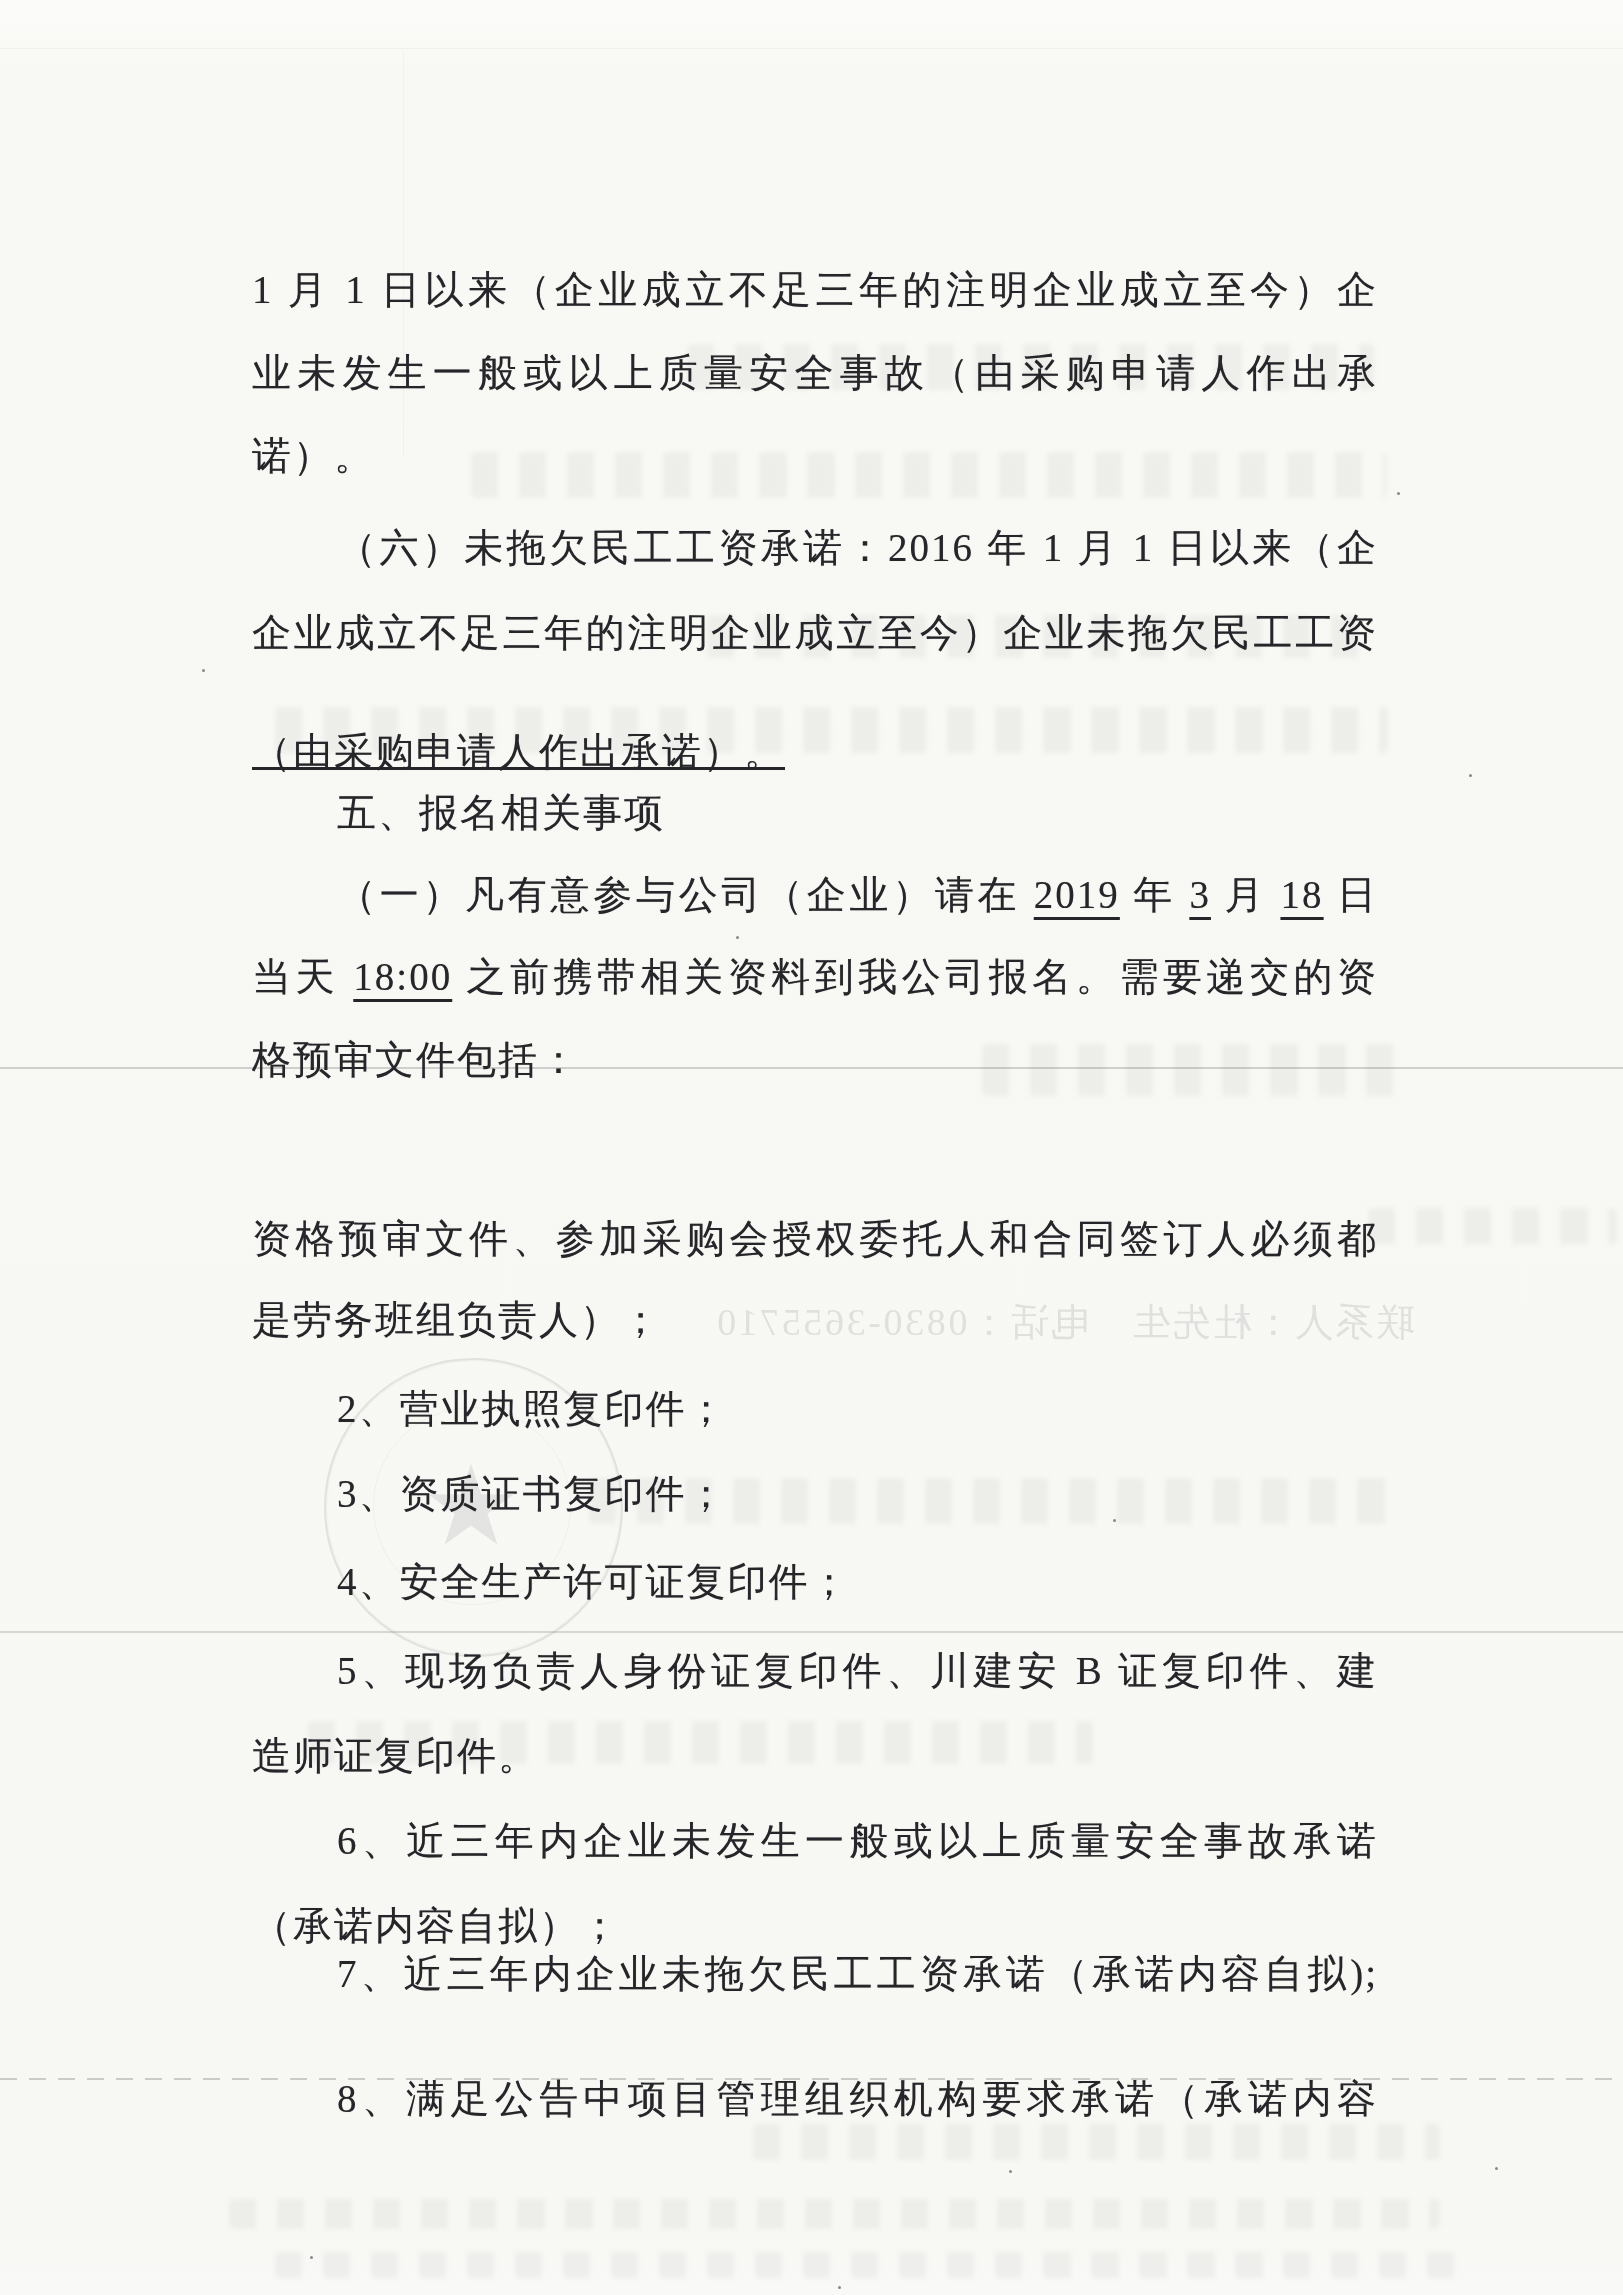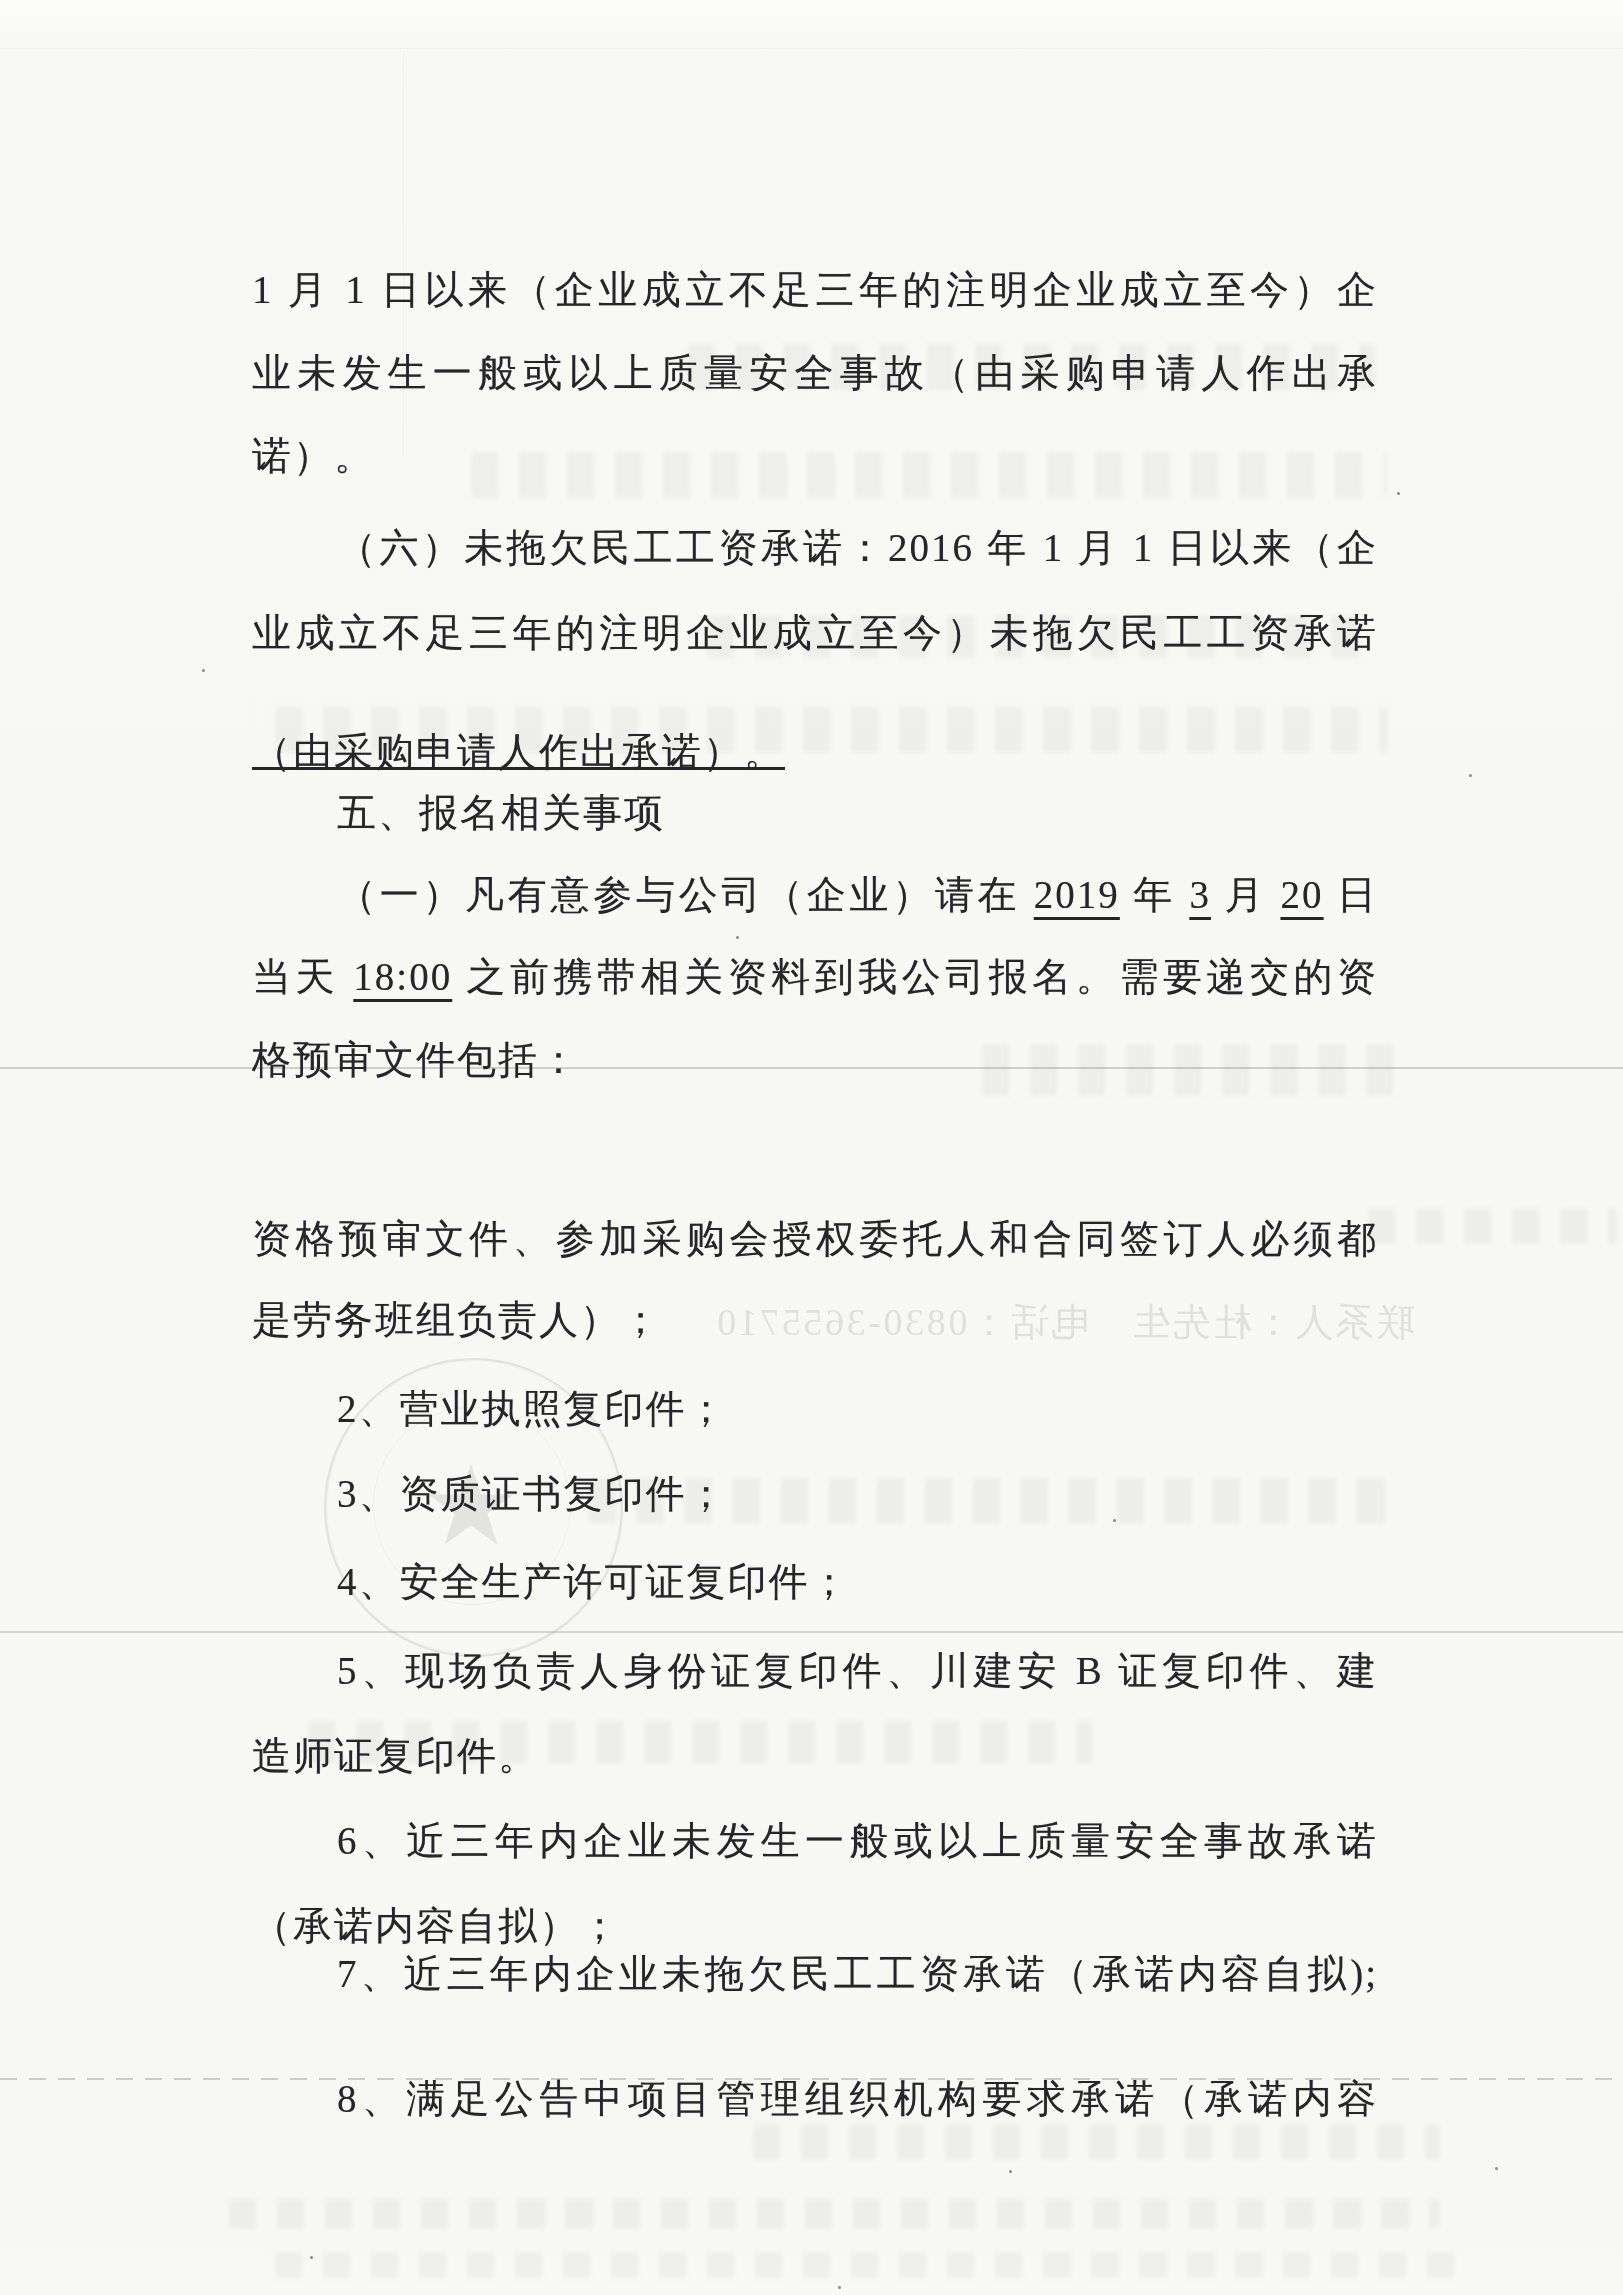--- a/index.html
+++ b/index.html
@@ -95,24 +95,24 @@
       <div class="speck" style="left: 202px; top: 669px;"></div>
       <div class="speck" style="left: 1113px; top: 1519px;"></div>
       <div class="edge-h" style="top: 48px;"></div>
       <div class="edge-v" style="left: 403px; top: 50px; height: 406px;"></div>
     </div>
   <div id="text-layer">
       <div class="line fill" style="top: 249px;"><span>1 月 1 日以来（企业成立不足三年的注明企业成立至今）企</span></div>
       <div class="line fill" style="top: 332px;"><span>业未发生一般或以上质量安全事故（由采购申请人作出承</span></div>
       <div class="line" style="top: 415px;"><span>诺）。</span></div>
       <div class="line indent fill" style="top: 507px;"><span>（六）未拖欠民工工资承诺：2016 年 1 月 1 日以来（企</span></div>
-      <div class="line fill" style="top: 592px;"><span>业成立不足三年的注明企业成立至今）未拖欠民工工资承诺</span></div>
+      <div class="line fill" style="top: 592px;"><span>企业成立不足三年的注明企业成立至今）企业未拖欠民工工资</span></div>
       <div class="line" style="top: 711px; text-decoration: underline;"><span>（由采购申请人作出承诺）。</span></div>
       <div class="line indent" style="top: 772px;"><span>五、报名相关事项</span></div>
-      <div class="line indent fill" style="top: 854px;"><span>（一）凡有意参与公司（企业）请在 </span><span class="u">2019</span><span> 年 </span><span class="u">3</span><span> 月 </span><span class="u">20</span><span> 日</span></div>
+      <div class="line indent fill" style="top: 854px;"><span>（一）凡有意参与公司（企业）请在 </span><span class="u">2019</span><span> 年 </span><span class="u">3</span><span> 月 </span><span class="u">18</span><span> 日</span></div>
       <div class="line fill" style="top: 936px;"><span>当天 </span><span class="u">18:00</span><span> 之前携带相关资料到我公司报名。需要递交的资</span></div>
       <div class="line" style="top: 1019px;"><span>格预审文件包括：</span></div>
       <div class="line" style="top: 1279px;"><span>是劳务班组负责人）；</span></div>
       <div class="line fill" style="top: 1198px;"><span>资格预审文件、参加采购会授权委托人和合同签订人必须都</span></div>
       <div class="line indent" style="top: 1368px;"><span>2、营业执照复印件；</span></div>
       <div class="line indent" style="top: 1453px;"><span>3、资质证书复印件；</span></div>
       <div class="line indent" style="top: 1541px;"><span>4、安全生产许可证复印件；</span></div>
       <div class="line indent fill" style="top: 1630px;"><span>5、现场负责人身份证复印件、川建安 B 证复印件、建</span></div>
       <div class="line" style="top: 1715px;"><span>造师证复印件。</span></div>
       <div class="line indent fill" style="top: 1800px;"><span>6、近三年内企业未发生一般或以上质量安全事故承诺</span></div>

